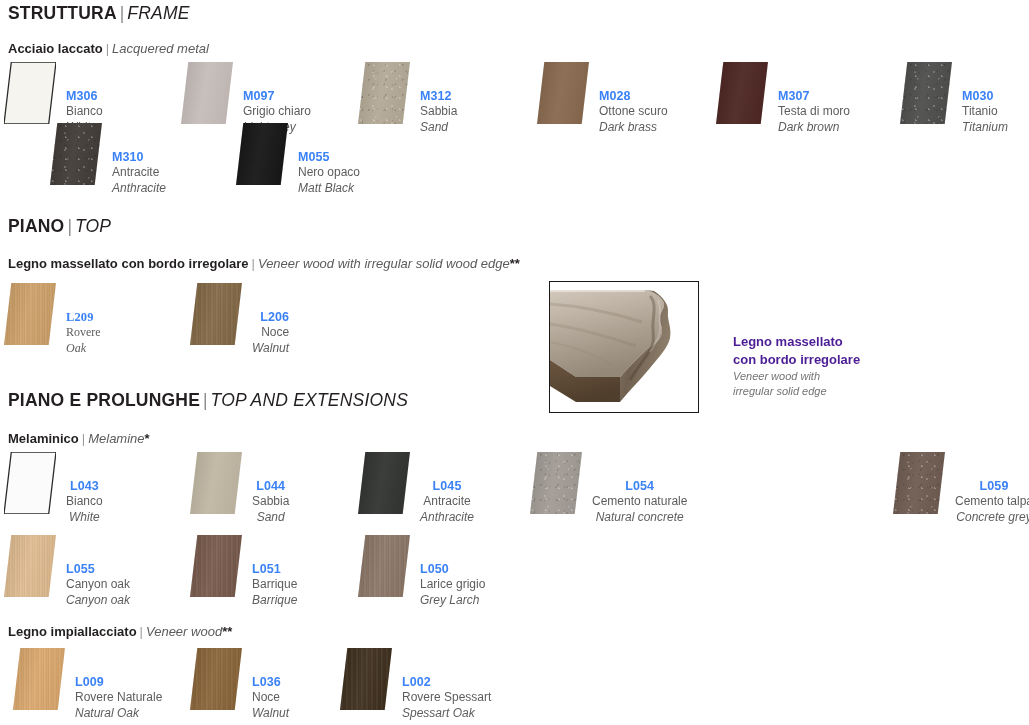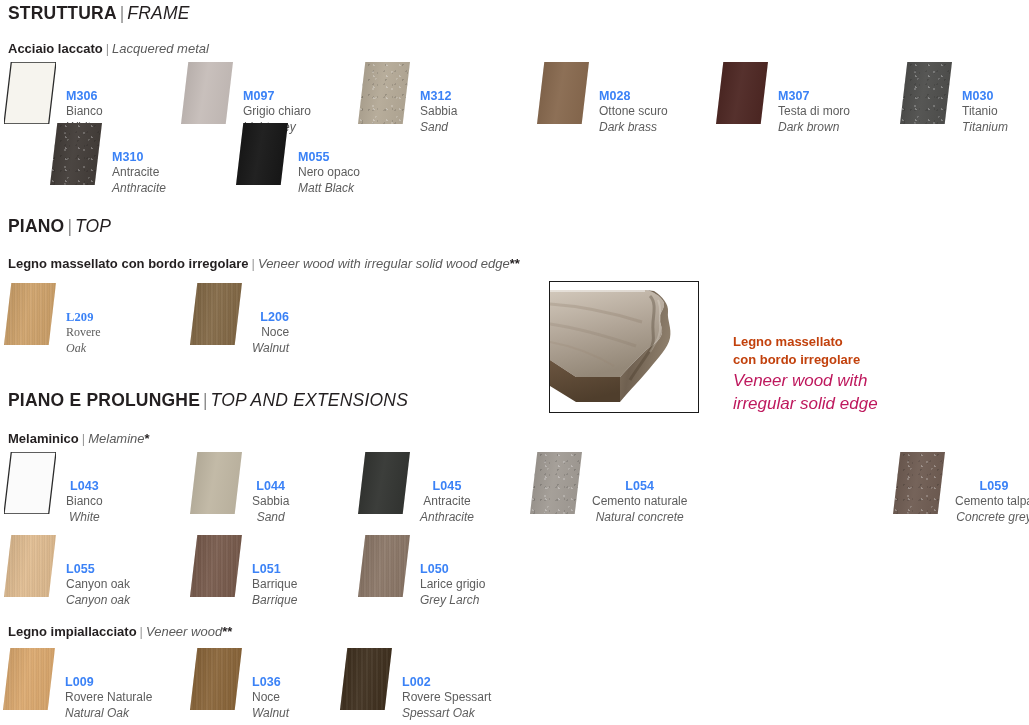--- a/index.html
+++ b/index.html
@@ -142,27 +142,27 @@
   .photo-caption {
     position: absolute;
     left: 184px;
     top: 52px;
     line-height: 1.38;
     white-space: nowrap;
   }
   .photo-caption .cap-it {
     font-size: 13px;
     font-weight: 600;
-    color: #c2410c;
+    color: #4c1d95;
     display: block;
   }
   .photo-caption .cap-en {
-    font-size: 17px;
+    font-size: 11px;
     font-style: italic;
-    color: #be185d;
+    color: #737373;
     display: block;
   }
 </style>
 </head>
 <body>
 
 <div class="page">
 
   <div class="section-head" style="left:8px; top:5px;">
     <span class="it">STRUTTURA</span><span class="sep">|</span><span class="en">FRAME</span>
@@ -465,21 +465,21 @@
         <div class="name-en">Grey Larch</div>
       </div>
     </div>
   </div>
 
   <div class="sub-head" style="left:8px; top:625px;">
     <span class="it">Legno impiallacciato</span><span class="sep">|</span><span class="en">Veneer wood</span><span class="star">**</span>
   </div>
 
   <div class="row" style="top:648px;">
-    <div class="cell" style="left:3px;">
+    <div class="cell" style="left:13px;">
       <div class="swatch" style="background:#dda96d">
           <div class="grain"></div>
           <div class="shade"></div>
         </div>
       <div class="labels">
         <div class="code">L009</div>
         <div class="name-it">Rovere Naturale</div>
         <div class="name-en">Natural Oak</div>
       </div>
     </div>

